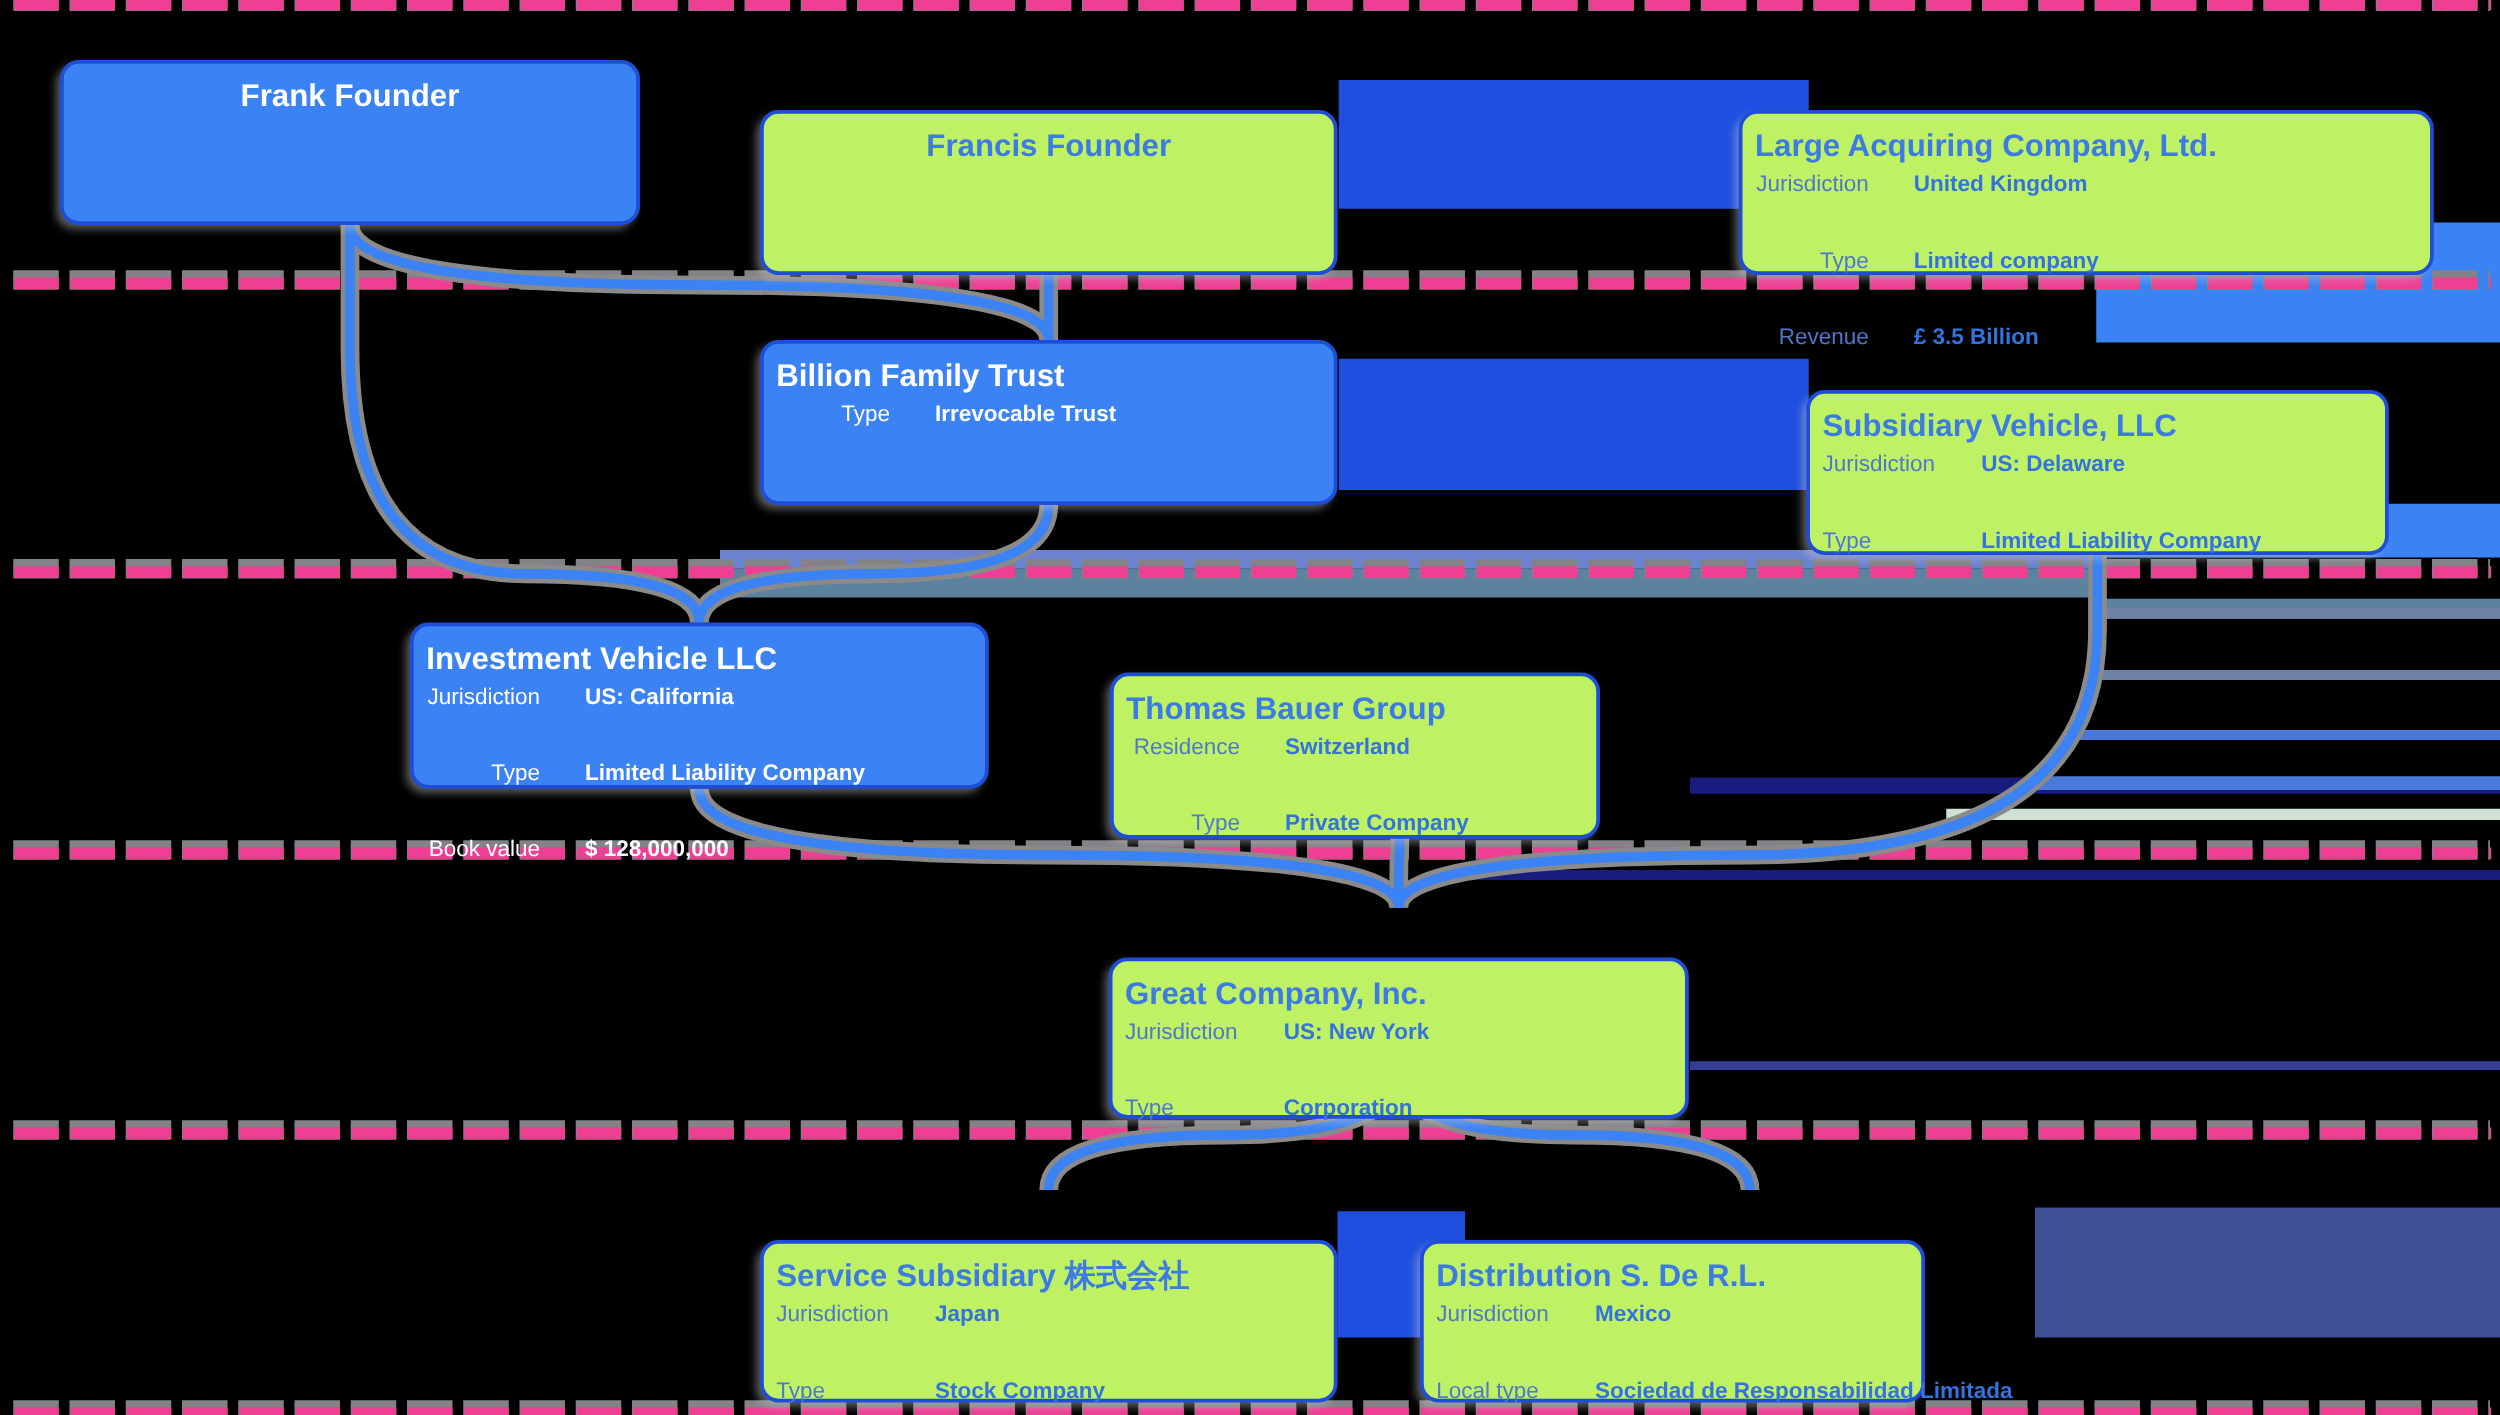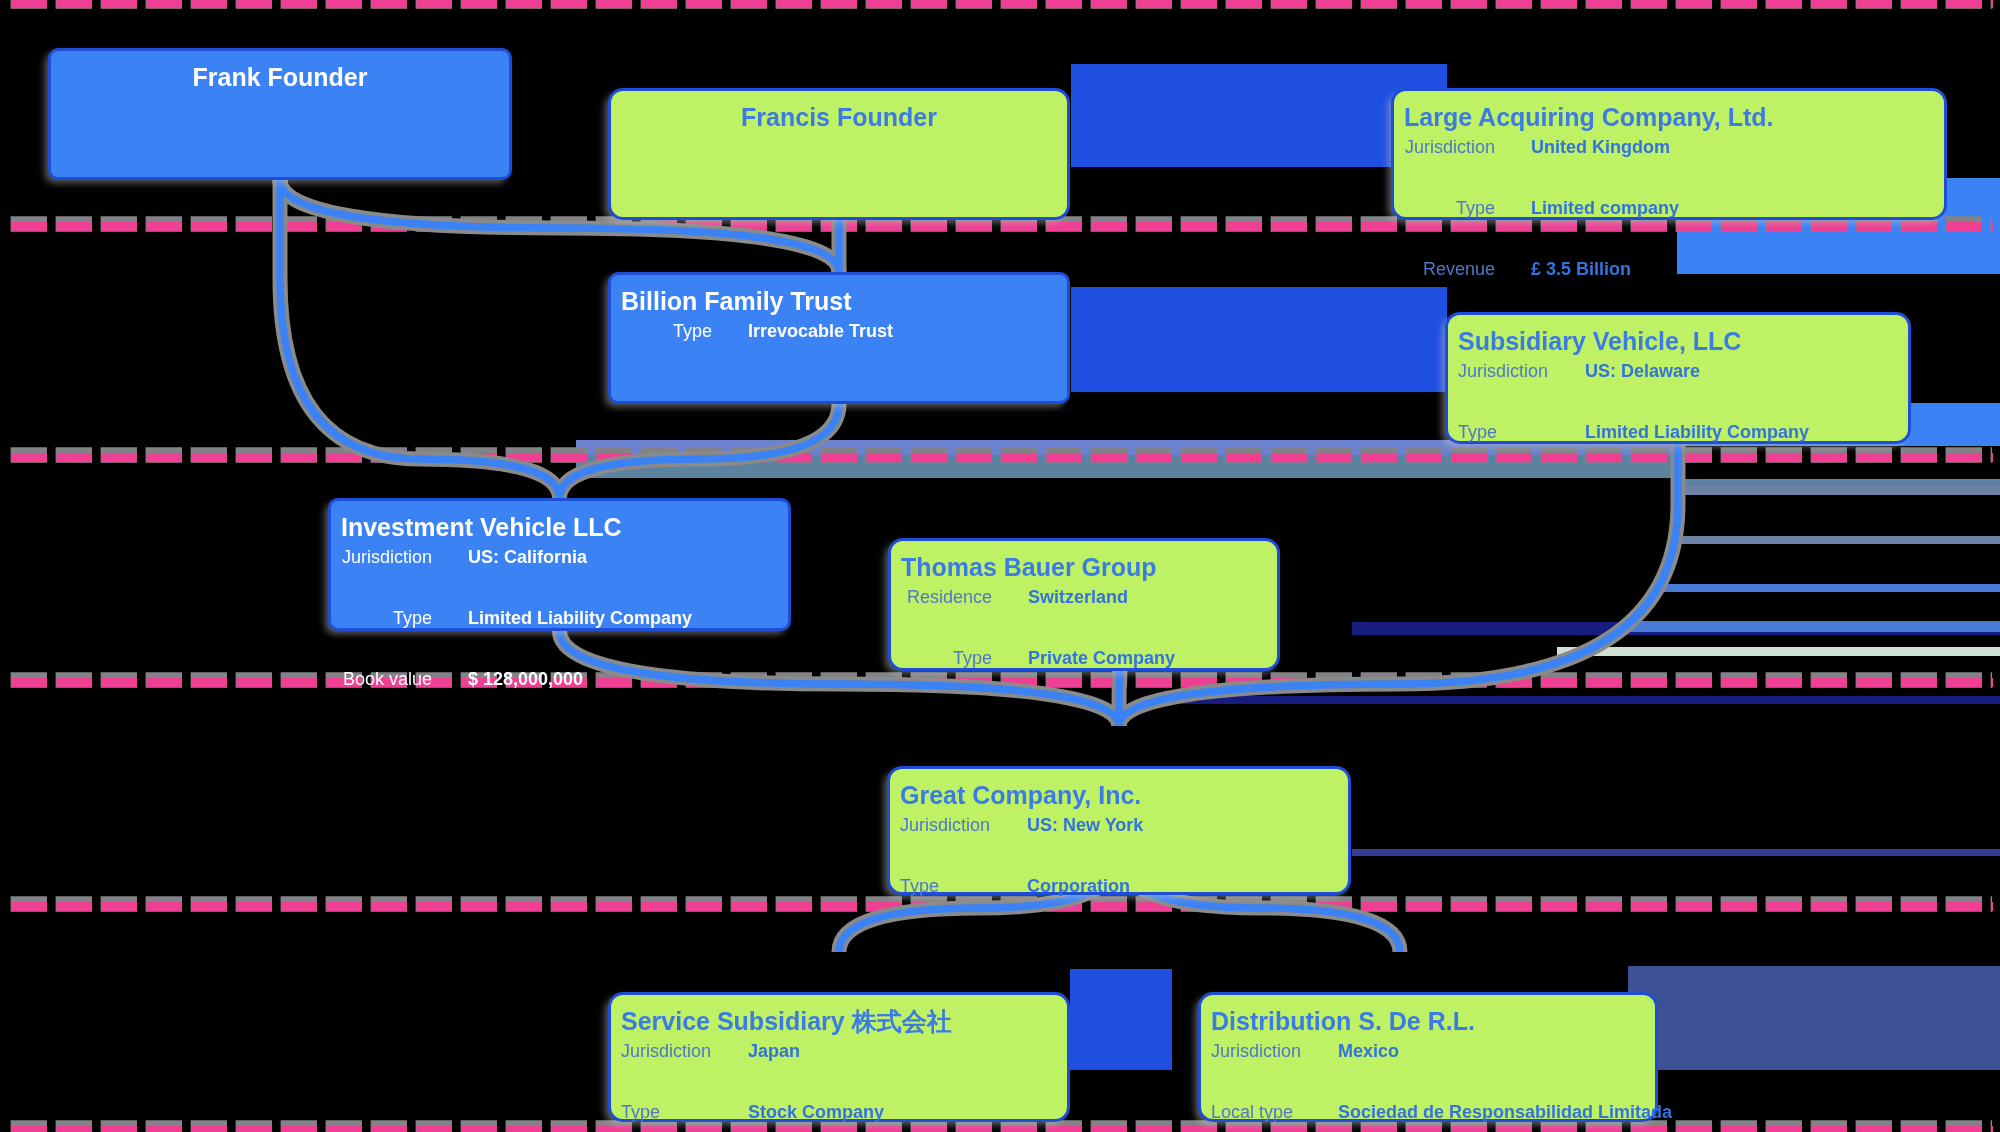--- a/index.html
+++ b/index.html
@@ -4,21 +4,21 @@
 <title>Entity structure chart</title>
 <style>
   html,body{margin:0;padding:0;background:#000;}
   body{width:2000px;height:1132px;overflow:hidden;
        font-family:"Liberation Sans","DejaVu Sans",sans-serif;}
   #stage{position:relative;width:2000px;height:1132px;background:#000;overflow:hidden;}
   svg.layer{position:absolute;left:0;top:0;width:2000px;height:1132px;overflow:visible;}
   .node{position:absolute;box-sizing:border-box;border-radius:15px;border:3px solid #1e4ed8;
         box-shadow:-4px 4px 7px -1px rgba(200,200,200,.46);}
   .node .inner{position:absolute;left:10px;right:10px;top:11px;}
-  .node.filled{background:#3b82f5;border-radius:10px;}
+  .node.filled{background:#3b82f5;}
   .node.plain{background:#bef264;margin-top:40px;}
   .ttl{font-weight:bold;font-size:25px;line-height:31px;white-space:nowrap;}
   .filled .ttl{color:#fff;}
   .plain .ttl{color:#3c7ae4;}
   .centerttl{text-align:center;}
   .rows{display:inline-grid;grid-template-columns:91px max-content;
         column-gap:7px;font-size:18px;line-height:24.8px;margin-top:2px;gap:36px;}
   .k{font-weight:400;white-space:nowrap;}
   .v{font-weight:bold;white-space:nowrap;}
   .filled .k,.filled .v{color:#fff;}
@@ -144,21 +144,21 @@
       <div class="node plain" style="left: 608px; top: 952px; width: 462px; height: 130px;">
         <div class="inner"><div class="ttl">Service Subsidiary 株式会社</div><div class="rows lalign">
             <div class="k">Jurisdiction</div>
             <div class="v">Japan</div>
             <div class="k">Type</div>
             <div class="v">Stock Company</div>
             <div class="k">Local type</div>
             <div class="v">株式会社</div>
           </div></div>
       </div>
-      <div class="node plain" style="left: 1198px; top: 952px; width: 460px; height: 130px;">
+      <div class="node plain" style="left: 1136px; top: 952px; width: 404px; height: 130px;">
         <div class="inner"><div class="ttl">Distribution S. De R.L.</div><div class="rows lalign">
             <div class="k">Jurisdiction</div>
             <div class="v">Mexico</div>
             <div class="k">Local type</div>
             <div class="v">Sociedad de Responsabilidad Limitada</div>
           </div></div>
       </div>
     </div>
   <svg class="layer" id="fglayer"></svg>
 </div>

